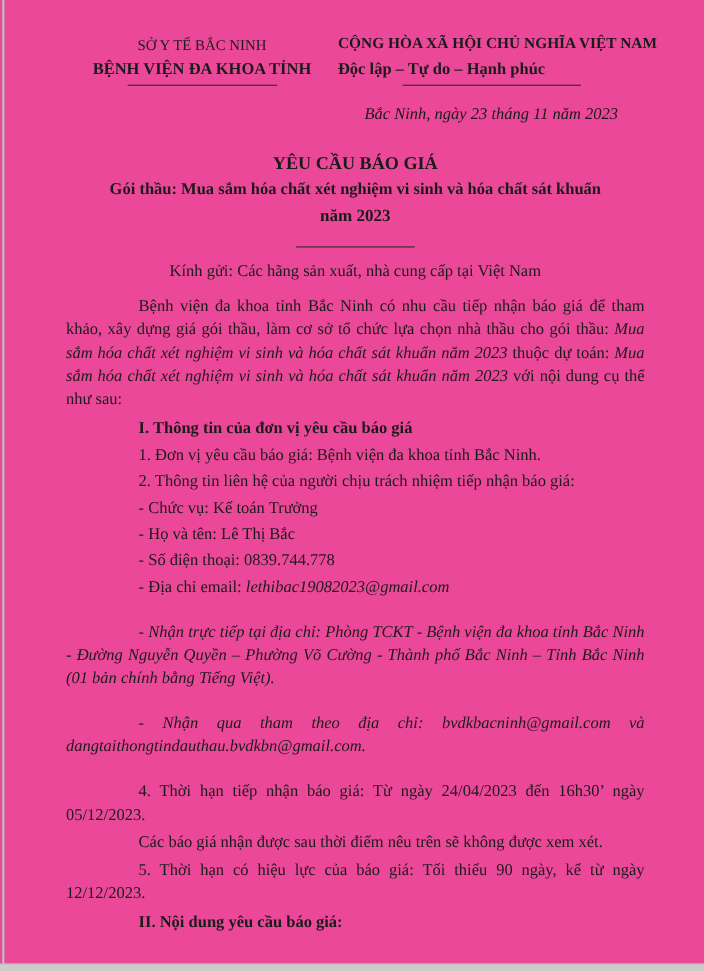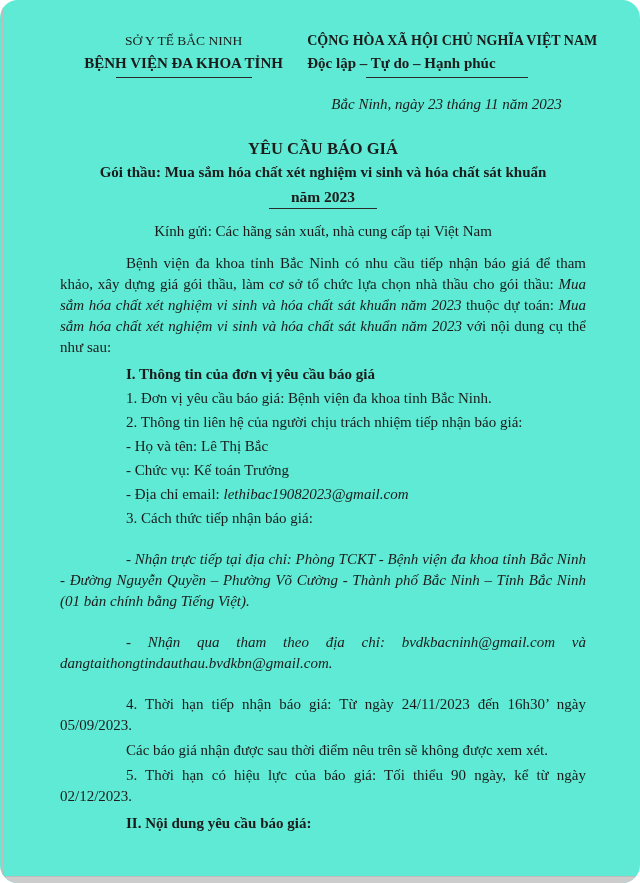--- a/index.html
+++ b/index.html
@@ -1,25 +1,24 @@
 <!DOCTYPE html>
 <html><head>
 <meta charset="utf-8">
 <style>
   * { box-sizing: border-box; }
   html, body { margin: 0; padding: 0; background: #ffffff; }
   .page {
     position: relative;
     width: 640px;
     height: 883px;
-    background: #5eead4;
+    background: #ec4899;
     overflow: hidden;
     font-family: "Liberation Serif", serif;
     color: #1b1b1b;
-    border-radius: 18px;
   }
   .edge-left {
     position: absolute; left: 2px; top: 0; bottom: 0;
     width: 2px; background: #bdbdbd;
   }
   .bottom-bar {
     position: absolute; left: 0; right: 0; bottom: 0;
     height: 7px; background: #cccccc; border-top: 1px solid #bdbdbd;
   }
   .content {
@@ -41,21 +40,21 @@
   .dateline {
     margin-left: 47%; width: 53%;
     text-align: center; font-style: italic;
     margin-top: 16px; white-space: nowrap;
   }
   
   .title { text-align: center; font-weight: bold; margin-top: 23px; }
   .title .t1 { font-size: 16.5px; }
   .title .t2 { font-size: 15px; margin-top: 3px; white-space: nowrap; }
   .title .t3 { font-size: 15.5px; margin-top: 3px; }
-  .title .t3 .u { display: inline-block; border-bottom: 1.6px solid #2a2a2a; padding: 0 22px 1px; }
+  .title .t3 .u { display: inline-block; border-bottom: 1.6px solid #2a2a2a; padding: 0 22px 17px; }
   .salutation { text-align: center; margin-top: 12px; }
   
   p { margin: 0; }
   .para { text-align: justify; text-indent: 66px; margin-top: 3px; }
   .heading { font-weight: bold; }
   .it { font-style: italic; }
   .mt11 { margin-top: 11px; }
   .mt6  { margin-top: 6px; }
   .mt5  { margin-top: 20px; }
   .mt4  { margin-top: 4px; }
@@ -89,28 +88,28 @@
       <div class="t3"><span class="u">năm 2023</span></div>
     </div>
 
     <div class="salutation">Kính gửi: Các hãng sản xuất, nhà cung cấp tại Việt Nam</div>
 
     <p class="para mt11"><span>Bệnh viện đa khoa tỉnh Bắc Ninh có nhu cầu tiếp nhận báo giá để tham khảo, xây dựng giá gói thầu, làm cơ sở tổ chức lựa chọn nhà thầu cho gói thầu: </span><span class="it">Mua sắm hóa chất xét nghiệm vi sinh và hóa chất sát khuẩn năm 2023</span><span> thuộc dự toán: </span><span class="it">Mua sắm hóa chất xét nghiệm vi sinh và hóa chất sát khuẩn năm 2023</span><span> với nội dung cụ thể như sau:</span></p>
 
     <p class="para heading mt6">I. Thông tin của đơn vị yêu cầu báo giá</p>
     <p class="para">1. Đơn vị yêu cầu báo giá: Bệnh viện đa khoa tỉnh Bắc Ninh.</p>
     <p class="para">2. Thông tin liên hệ của người chịu trách nhiệm tiếp nhận báo giá:</p>
+    <p class="para">- Chức vụ: Kế toán Trưởng</p>
     <p class="para">- Họ và tên: Lê Thị Bắc</p>
-    <p class="para">- Chức vụ: Kế toán Trưởng</p>
+    <p class="para">- Số điện thoại: 0839.744.778</p>
     <p class="para"><span>- Địa chỉ email: </span><span class="it">lethibac19082023@gmail.com</span></p>
-    <p class="para">3. Cách thức tiếp nhận báo giá:</p>
     <p class="para it mt5">- Nhận trực tiếp tại địa chỉ: Phòng TCKT - Bệnh viện đa khoa tỉnh Bắc Ninh - Đường Nguyễn Quyền – Phường Võ Cường - Thành phố Bắc Ninh – Tỉnh Bắc Ninh (01 bản chính bằng Tiếng Việt).</p>
     <p class="para it mt5">- Nhận qua tham theo địa chỉ: bvdkbacninh@gmail.com và dangtaithongtindauthau.bvdkbn@gmail.com.</p>
-    <p class="para mt5">4. Thời hạn tiếp nhận báo giá: Từ ngày 24/11/2023 đến 16h30’ ngày 05/09/2023.</p>
+    <p class="para mt5">4. Thời hạn tiếp nhận báo giá: Từ ngày 24/04/2023 đến 16h30’ ngày 05/12/2023.</p>
     <p class="para mt4">Các báo giá nhận được sau thời điểm nêu trên sẽ không được xem xét.</p>
-    <p class="para mt4">5. Thời hạn có hiệu lực của báo giá: Tối thiểu 90 ngày, kể từ ngày 02/12/2023.</p>
+    <p class="para mt4">5. Thời hạn có hiệu lực của báo giá: Tối thiểu 90 ngày, kể từ ngày 12/12/2023.</p>
 
     <p class="para heading mt6">II. Nội dung yêu cầu báo giá:</p>
 
   </div>
 
   <div class="bottom-bar"></div>
 </div>
 
 </body></html>

